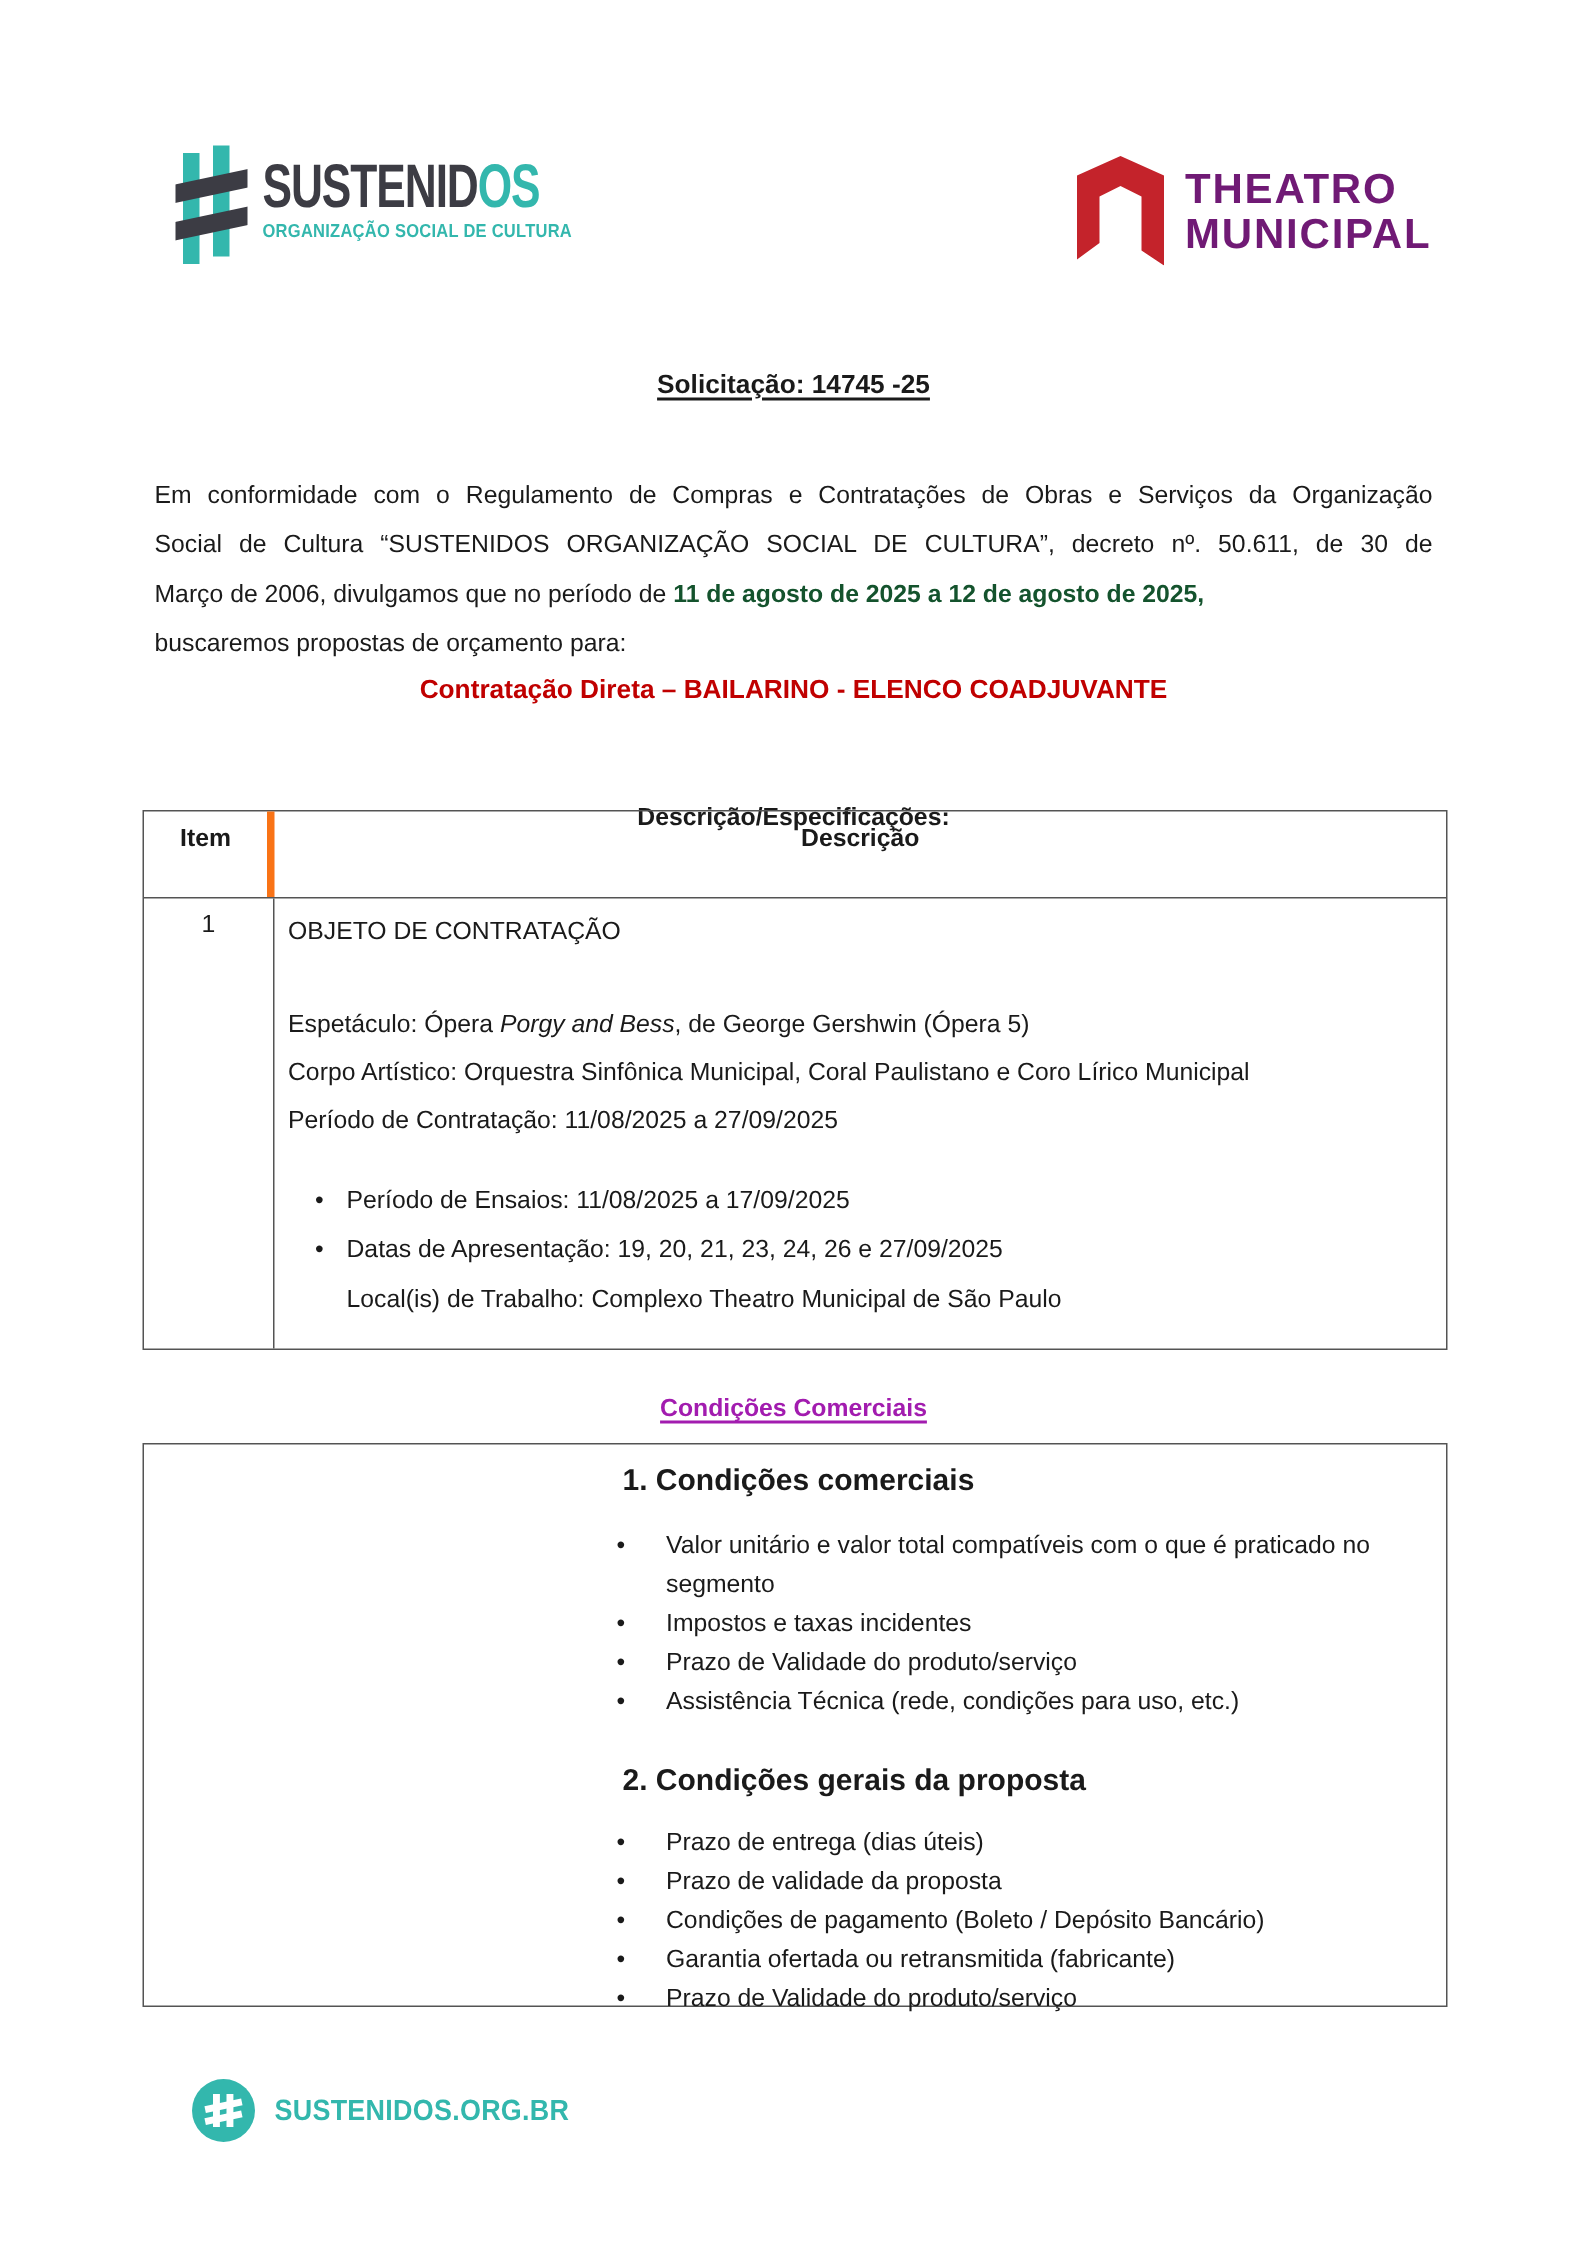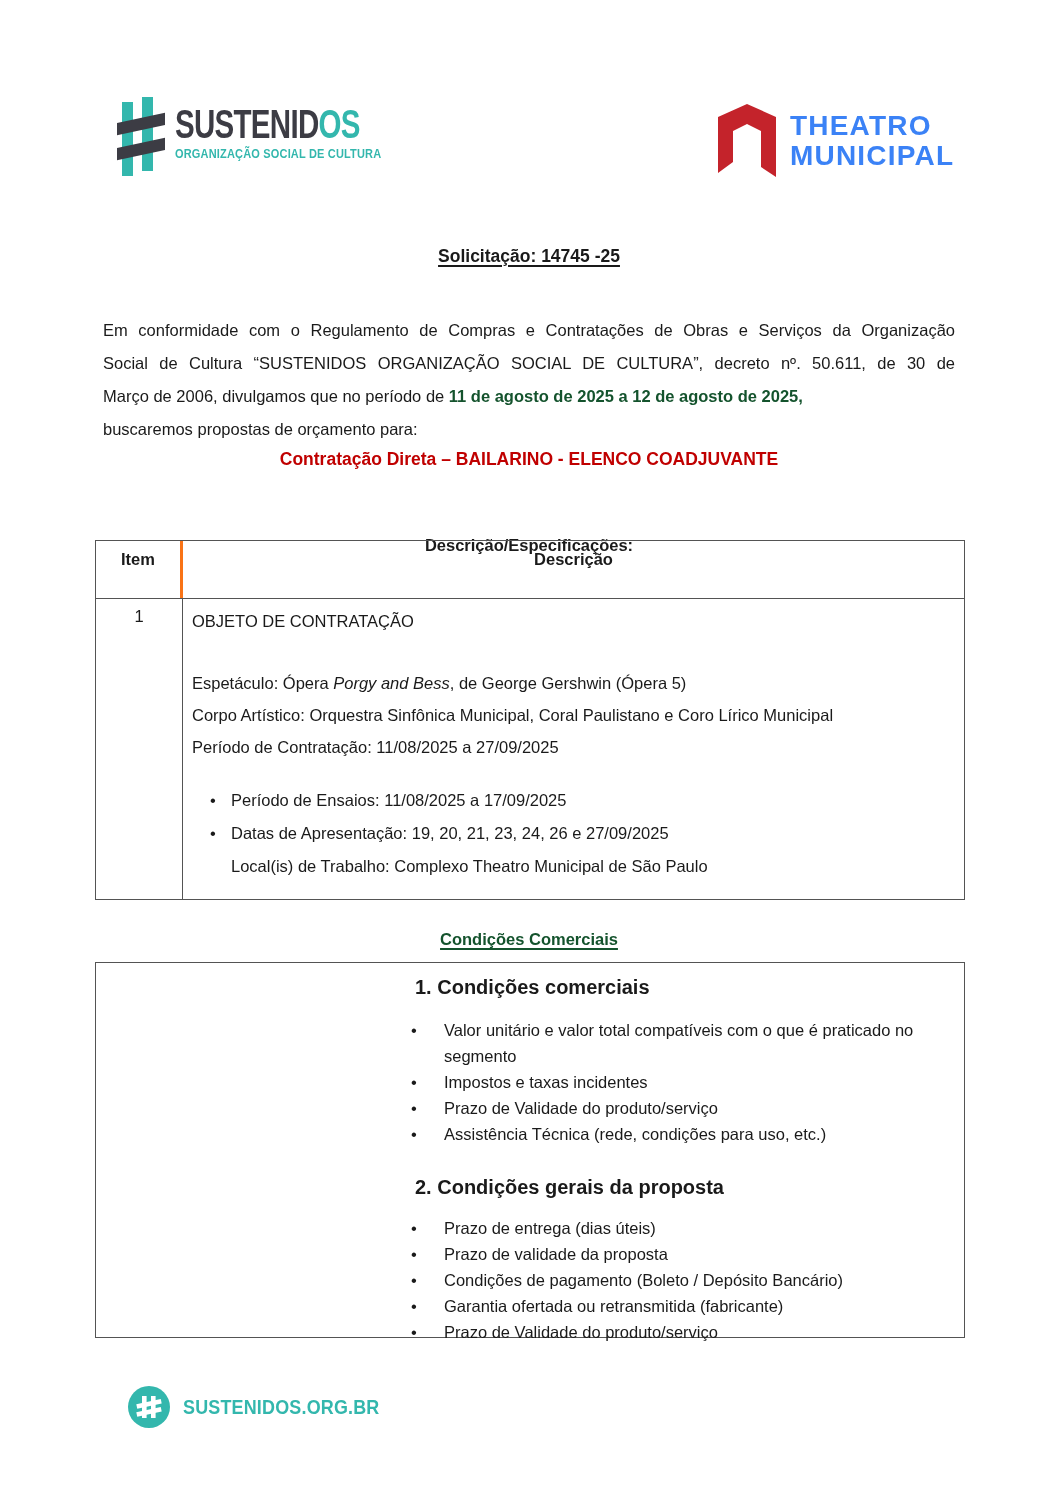--- a/index.html
+++ b/index.html
@@ -24,21 +24,21 @@
   }
   .sus-word .teal { color: #33b7ad; }
   .sus-tagline {
     margin-top: 6px; font-size: 12.5px; font-weight: bold; color: #33b7ad;
     letter-spacing: 0.2px; transform: scaleX(0.88); transform-origin: left top; white-space: nowrap;
   }
   .tm-logo { position: absolute; left: 718px; top: 104px; display: flex; }
   .tm-icon { width: 58px; height: 73px; }
   .tm-text {
     margin-left: 14px; padding-top: 7px;
-    font-size: 28px; font-weight: bold; color: #3b82f6;
+    font-size: 28px; font-weight: bold; color: #701a75;
     letter-spacing: 1.2px; line-height: 30px; white-space: nowrap;
   }
 
   
   .title-block { position: absolute; top: 243px; left: 0; width: 100%; text-align: center; }
   .title-line {
     font-size: 17.5px; font-weight: bold; line-height: 26px;
     text-decoration: underline; text-underline-offset: 3px; text-decoration-thickness: 2px;
   }
 
@@ -51,29 +51,29 @@
   .subject-heading {
     position: absolute; top: 449px; left: 0; width: 100%; text-align: center;
     font-size: 17.5px; font-weight: bold; color: #c00000;
   }
   .spec-label {
     position: absolute; top: 536px; left: 0; width: 100%; text-align: center;
     font-size: 16.5px; font-weight: bold;
   }
   .cond-heading {
     position: absolute; top: 930px; left: 0; width: 100%; text-align: center;
-    font-size: 16.5px; font-weight: bold; color: #14532d;
+    font-size: 16.5px; font-weight: bold; color: #a21caf;
     text-decoration: underline; text-underline-offset: 3px; text-decoration-thickness: 2px;
   }
 
   
   .table1 { position: absolute; top: 540px; left: 95px; width: 870px; border: 1px solid #545454; font-size: 16.5px; }
   .t1-header { display: grid; grid-template-columns: 87px 1fr; border-bottom: 1px solid #545454; }
   .t1-header > div { height: 57px; padding-top: 9px; text-align: center; font-weight: bold; }
-  .t1-header > div:first-child { border-right: 3px solid #f97316; }
+  .t1-header > div:first-child { border-right: 5px solid #f97316; }
   .t1-body { display: grid; grid-template-columns: 87px 1fr; min-height: 300px; }
   .t1-item-cell { border-right: 1px solid #545454; text-align: center; padding-top: 8px; }
   .t1-desc-cell { padding: 6px 12px 0 9px; line-height: 32px; }
   .t1-lines { margin-top: 30px; }
   .b-row { display: flex; line-height: 33px; }
   .t1-bullets { margin-top: 21px; }
   .t1-bullets .b-row { margin-left: 18px; }
   .b-dot { width: 21px; flex: none; }
   .t1-subline { margin-left: 39px; line-height: 33px; }
 

